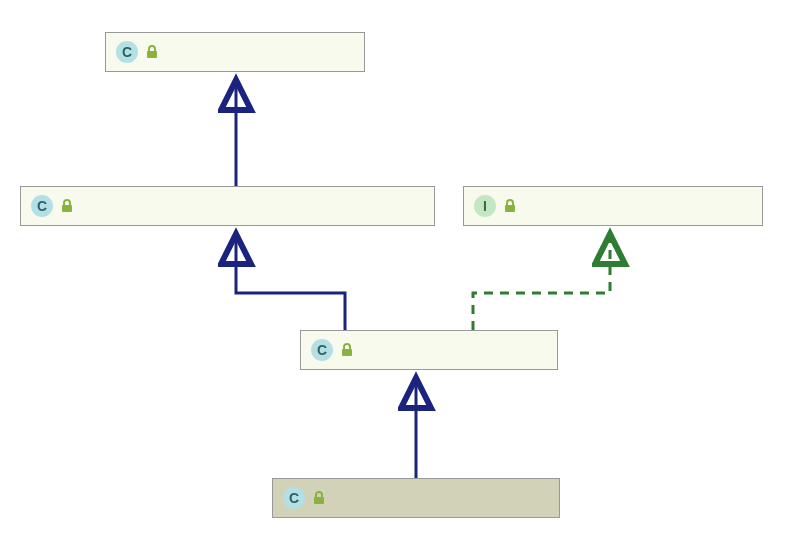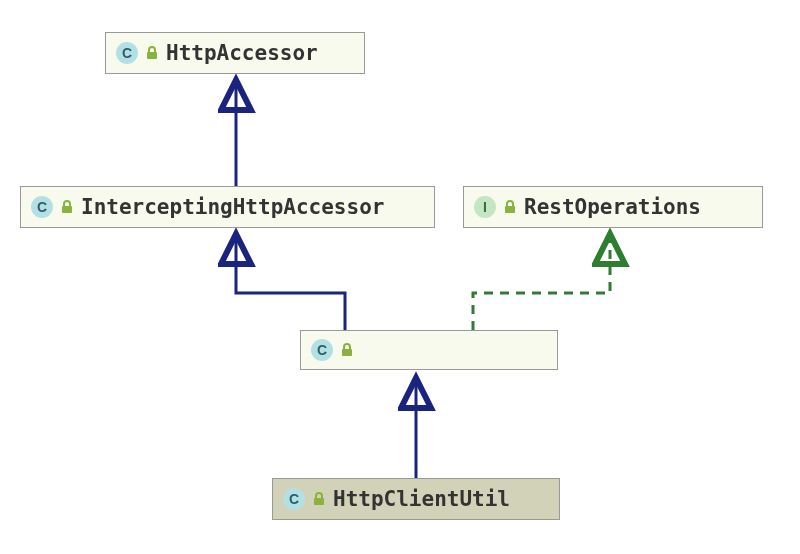--- a/index.html
+++ b/index.html
@@ -73,57 +73,53 @@
 </svg>
 
 <div class="node light" style="left:105px; top:32px; width:260px;">
   <span class="icon-circle icon-class">C</span>
   <span class="lock">
     <svg width="12" height="14" viewBox="0 0 12 14">
       <rect x="1" y="6" width="10" height="7" rx="1" fill="#8ab23f"></rect>
       <path d="M3,6 V4 a3,3 0 0 1 6,0 V6" fill="none" stroke="#8ab23f" stroke-width="2"></path>
     </svg>
   </span>
-  <span class="label">HttpAccessor</span>
 </div>
 
 <div class="node light" style="left:20px; top:186px; width:415px;">
   <span class="icon-circle icon-class">C</span>
   <span class="lock">
     <svg width="12" height="14" viewBox="0 0 12 14">
       <rect x="1" y="6" width="10" height="7" rx="1" fill="#8ab23f"></rect>
       <path d="M3,6 V4 a3,3 0 0 1 6,0 V6" fill="none" stroke="#8ab23f" stroke-width="2"></path>
     </svg>
   </span>
-  <span class="label">InterceptingHttpAccessor</span>
 </div>
 
 <div class="node light" style="left:463px; top:186px; width:300px;">
   <span class="icon-circle icon-iface">I</span>
   <span class="lock">
     <svg width="12" height="14" viewBox="0 0 12 14">
       <rect x="1" y="6" width="10" height="7" rx="1" fill="#8ab23f"></rect>
       <path d="M3,6 V4 a3,3 0 0 1 6,0 V6" fill="none" stroke="#8ab23f" stroke-width="2"></path>
     </svg>
   </span>
-  <span class="label">RestOperations</span>
 </div>
 
 <div class="node light" style="left:300px; top:330px; width:258px;">
   <span class="icon-circle icon-class">C</span>
   <span class="lock">
     <svg width="12" height="14" viewBox="0 0 12 14">
       <rect x="1" y="6" width="10" height="7" rx="1" fill="#8ab23f"></rect>
       <path d="M3,6 V4 a3,3 0 0 1 6,0 V6" fill="none" stroke="#8ab23f" stroke-width="2"></path>
     </svg>
   </span>
 </div>
 
 <div class="node dark" style="left:272px; top:478px; width:288px;">
   <span class="icon-circle icon-class">C</span>
   <span class="lock">
     <svg width="12" height="14" viewBox="0 0 12 14">
       <rect x="1" y="6" width="10" height="7" rx="1" fill="#8ab23f"></rect>
       <path d="M3,6 V4 a3,3 0 0 1 6,0 V6" fill="none" stroke="#8ab23f" stroke-width="2"></path>
     </svg>
   </span>
-  <span class="label">HttpClientUtil</span>
 </div>
 
 </body></html>

